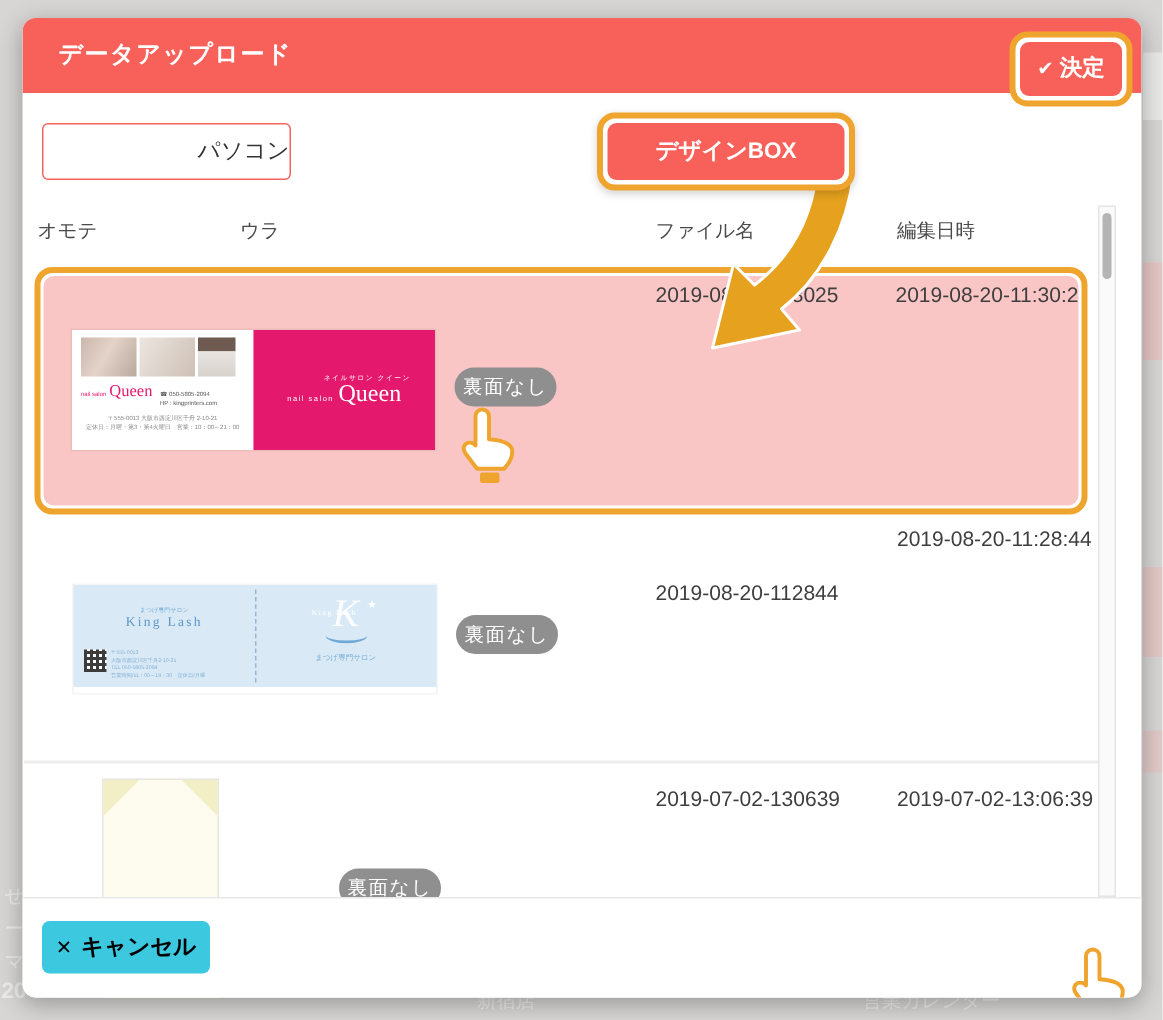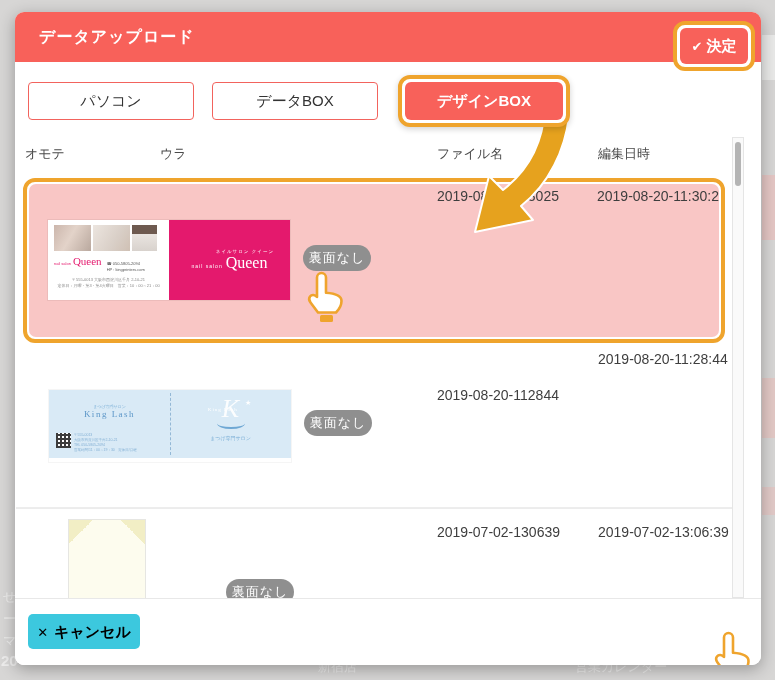--- a/index.html
+++ b/index.html
@@ -15,21 +15,21 @@
   .modal{position:absolute;left:15px;top:12px;width:746px;height:653px;background:#fff;
          border-radius:9px;box-shadow:0 4px 16px rgba(0,0,0,.30);overflow:hidden;}
   .m-header{position:absolute;left:0;top:0;width:100%;height:50px;background:#f8615a;}
   .m-title{position:absolute;left:24px;top:0;line-height:50px;color:#fff;font-size:16px;
            font-weight:bold;letter-spacing:1px;}
   .m-close{position:absolute;right:20px;top:0;line-height:50px;color:#fff;font-size:17px;
            font-weight:bold;cursor:pointer;}
 
   
   .tab{position:absolute;top:70px;width:166px;height:38px;background:#fff;border:1px solid #f2635d;
-       border-radius:4px;box-sizing:border-box;text-align:center;line-height:36px;font-size:15px;color:#333;cursor:pointer;}
+       border-radius:4px;box-sizing:border-box;text-align:right;line-height:36px;font-size:15px;color:#333;cursor:pointer;}
   #tab1{left:13px;} #tab2{left:197px;}
   .tab-ring{position:absolute;left:383px;top:63px;width:172px;height:52px;box-sizing:border-box;
             border:4px solid #efa42d;border-radius:12px;background:#fff;padding:3px;z-index:3;
             box-shadow:0 2px 6px rgba(0,0,0,.18);}
   .tab-active{width:100%;height:100%;background:#f8615a;border-radius:6px;color:#fff;font-weight:bold;
               font-size:15px;text-align:center;line-height:38px;cursor:pointer;}
 
   
   .col-h{position:absolute;top:133px;font-size:13px;color:#4a4a4a;}
   #colh1{left:10px;} #colh2{left:145px;} #colh3{left:422px;} #colh4{left:583px;}
@@ -138,21 +138,20 @@
 <div class="smudge" style="top:487px;height:28px;background:rgba(238,186,182,.45);"></div>
 
 <div class="modal">
 
   <div class="m-header">
     <span class="m-title">データアップロード</span>
     <span class="m-close">✕</span>
   </div>
 
   <div class="tab" id="tab1">パソコン</div>
-  <div class="tab" id="tab2">データBOX</div>
   <div class="tab-ring">
     <div class="tab-active">デザインBOX</div>
   </div>
 
   <span class="col-h" id="colh1">オモテ</span>
   <span class="col-h" id="colh2">ウラ</span>
   <span class="col-h" id="colh3">ファイル名</span>
   <span class="col-h" id="colh4">編集日時</span>
 
   <div class="ring1">

